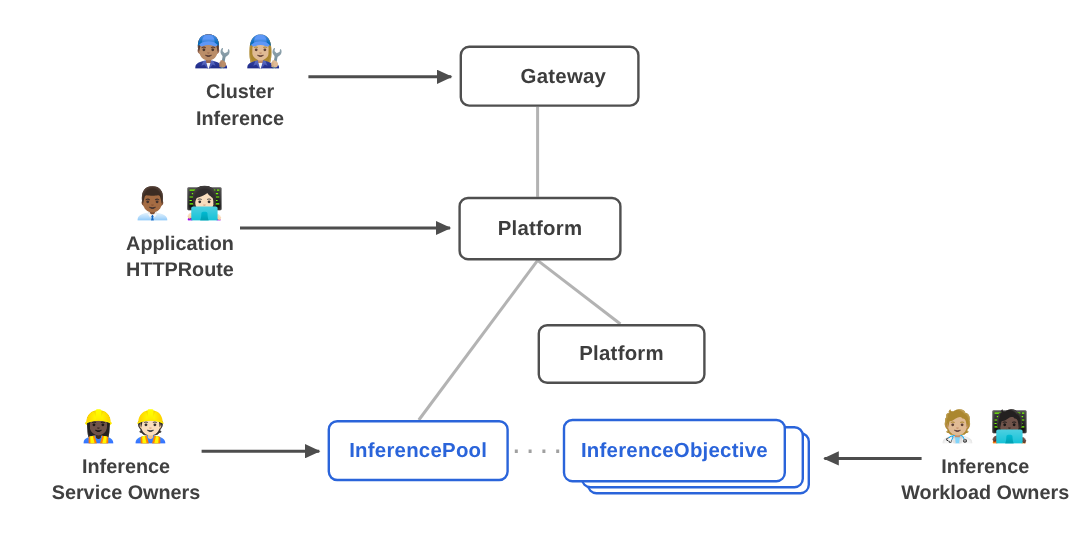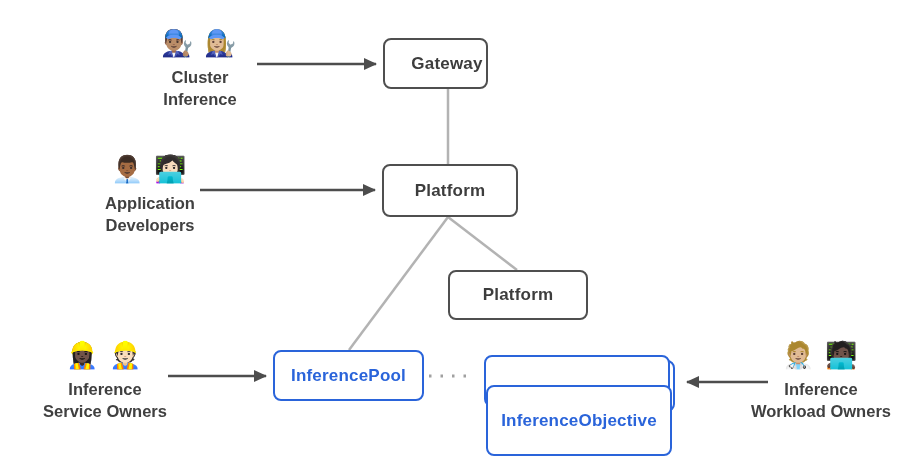--- a/index.html
+++ b/index.html
@@ -95,55 +95,55 @@
     <div class="actor-label">
       <div>Cluster</div>
       <div>Inference</div>
     </div>
   </div>
 
   <div class="actor" style="left:80px; top:152px; width:140px;">
     <div class="emoji-row"><span>👨🏾‍💼</span> <span>👩🏻‍💻</span></div>
     <div class="actor-label">
       <div>Application</div>
-      <div>Developers</div>
+      <div>HTTPRoute</div>
     </div>
   </div>
 
   <div class="actor" style="left:20px; top:338px; width:170px;">
     <div class="emoji-row"><span>👷🏿‍♀️</span> <span>👷🏻</span></div>
     <div class="actor-label">
       <div>Inference</div>
       <div>Service Owners</div>
     </div>
   </div>
 
   <div class="actor" style="left:748px; top:338px; width:146px;">
     <div class="emoji-row"><span>🧑🏼‍⚕️</span> <span>🧑🏿‍💻</span></div>
     <div class="actor-label">
       <div>Inference</div>
       <div>Workload Owners</div>
     </div>
   </div>
 
-  <div class="node" style="left:383px; top:38px; width:105px; height:51px;padding-left:23px;">
+  <div class="node" style="left:383px; top:38px; width:150px; height:51px;padding-left:23px;">
     <span class="node-label">Gateway</span>
   </div>
 
   <div class="node" style="left:382px; top:164px; width:136px; height:53px;">
     <span class="node-label">Platform</span>
   </div>
 
   <div class="node" style="left:448px; top:270px; width:140px; height:50px;">
     <span class="node-label">Platform</span>
   </div>
 
   <div class="node blue" style="left:273px; top:350px; width:151px; height:51px;">
     <span class="node-label">InferencePool</span>
   </div>
 
   <div class="stack-card" style="left:489px; top:360px; width:186px; height:52px;"></div>
   <div class="stack-card" style="left:484px; top:355px; width:186px; height:52px;"></div>
-  <div class="node blue" style="left:486px; top:349px; width:186px; height:71px;margin-top:36px;">
+  <div class="node blue" style="left:469px; top:349px; width:186px; height:53px;">
     <span class="node-label">InferenceObjective</span>
   </div>
 
 </div>
 
 </body></html>

